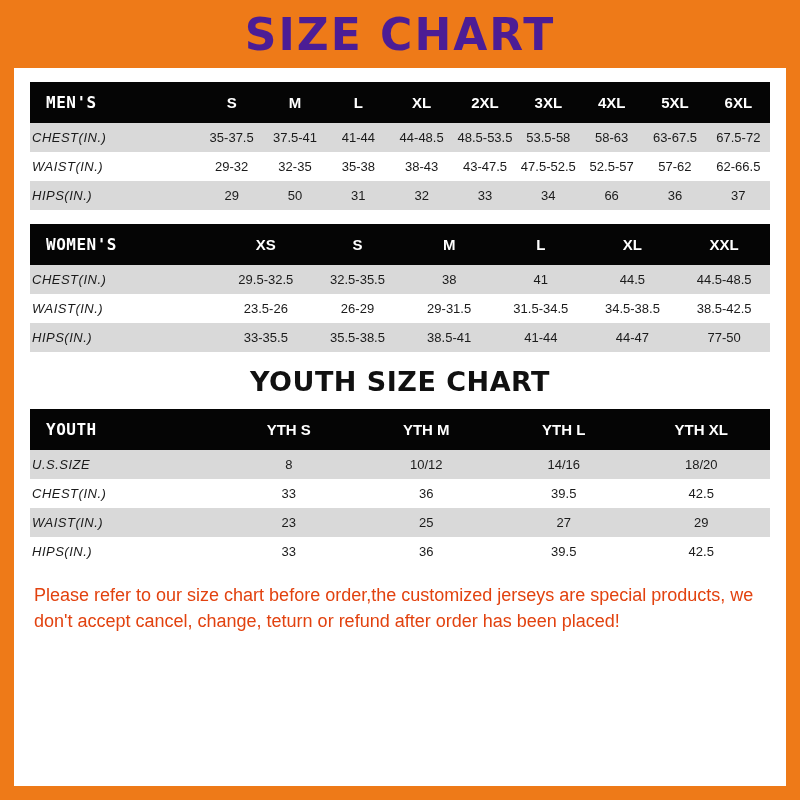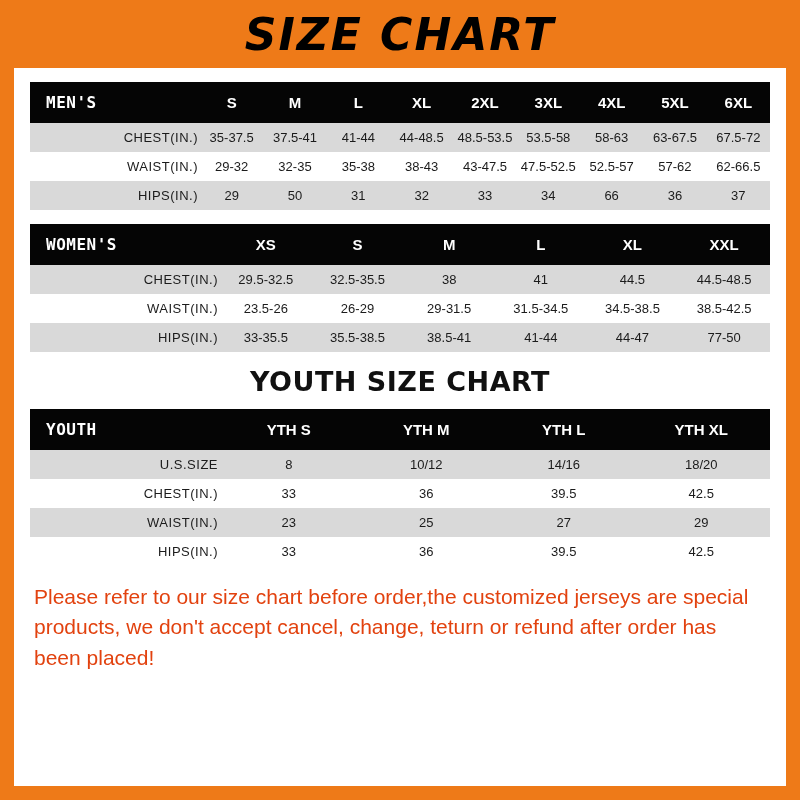--- a/index.html
+++ b/index.html
@@ -28,22 +28,21 @@
     display: flex;
     align-items: center;
     justify-content: center;
     margin: 0 -14px;
   }
   .header-title {
     font-family: "DejaVu Sans", sans-serif;
     font-weight: bold;
     font-size: 44px;
     letter-spacing: 2px;
-    color: #000000;
-    font-style: italic;
+    color: #4c1d95;
   }
   .content {
     padding: 0 14px;
   }
   .section {
     margin-top: 14px;
   }
   .section-title {
     text-align: center;
     font-family: "DejaVu Sans", sans-serif;
@@ -78,34 +77,35 @@
     padding: 11px 2px;
   }
   table.size-table thead th.label-col {
     text-align: left;
     padding-left: 16px;
     font-family: "DejaVu Sans Mono", monospace;
     font-size: 16px;
     letter-spacing: 0.5px;
   }
   table.size-table tbody td.label-col {
-    text-align: right;
+    text-align: left;
     font-weight: normal;
     letter-spacing: 0.5px;
+    font-style: italic;
   }
   table.size-table tbody tr.row-alt {
     background: #d9d9d9;
   }
   table.size-table tbody tr.row-plain {
     background: #ffffff;
   }
   .footer-note {
     margin: 16px 6px 0 6px;
     color: #e2420f;
-    font-size: 21px;
+    font-size: 18px;
     line-height: 1.45;
     text-align: left;
     font-family: "Liberation Sans", sans-serif;
   }
   .footer-band {
     position: absolute;
     left: 0;
     right: 0;
     bottom: 0;
     height: 14px;

